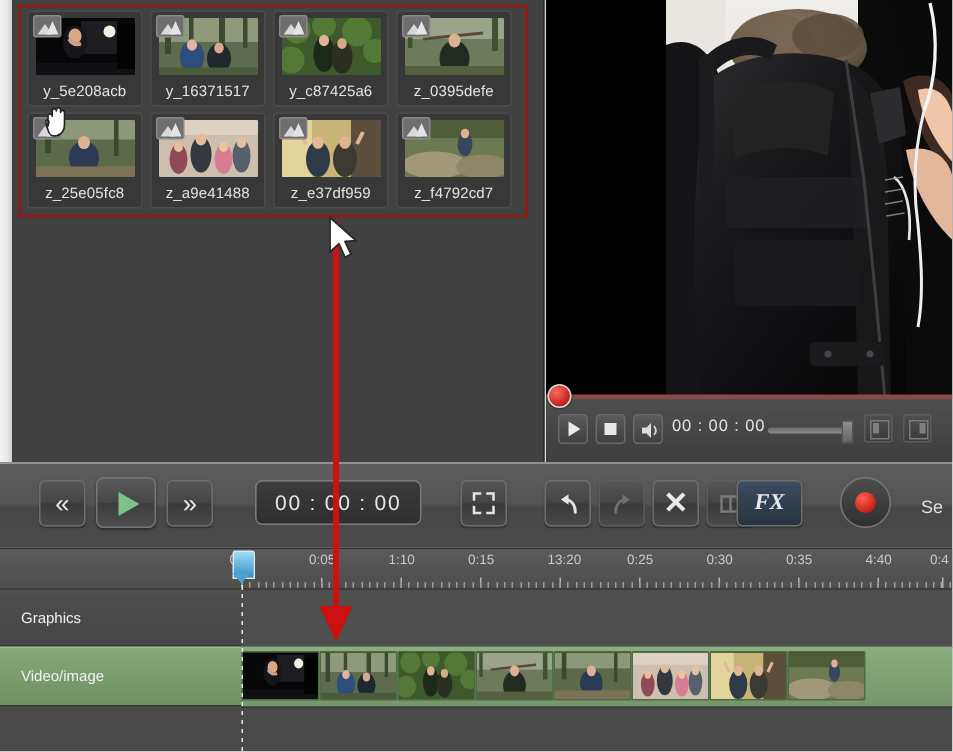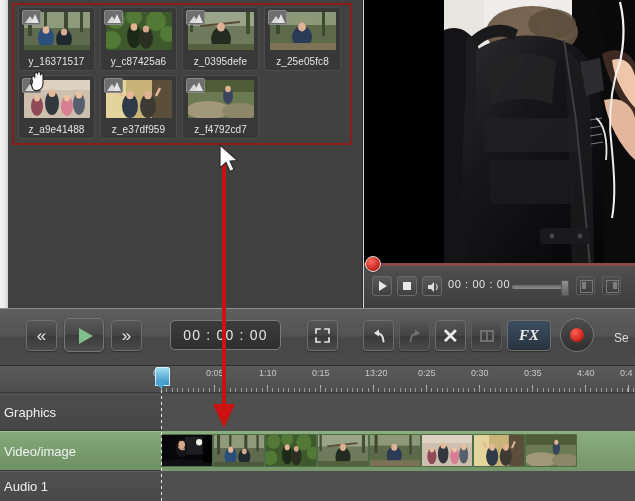--- a/index.html
+++ b/index.html
@@ -321,23 +321,23 @@
   }
   .track {
     position: absolute; left: 0; width: 635px;
     box-sizing: border-box;
   }
   .track-head {
     position: absolute; left: 0; top: 0;
     width: 161px; height: 100%;
     box-sizing: border-box;
     display: flex; align-items: center;
-    padding-left: 4px;
+    padding-left: 14px;
     color: #f0f0f0;
-    font-size: 13px;
+    font-size: 10px;
     font-family: "Liberation Sans", sans-serif;
     cursor: pointer;
   }
   .track-body {
     position: absolute; left: 161px; top: 0;
     width: 474px; height: 100%;
   }
   .track.graphics { top: 28px; height: 37px; }
   .track.graphics .track-head { background: linear-gradient(to bottom,#4d4d4d,#464646); border-bottom: 1px solid #3a3a3a; border-top: 1px solid #575757; }
   .track.graphics .track-body { background: #4f4f4f; border-bottom: 1px solid #3a3a3a; }
@@ -380,20 +380,34 @@
 </head>
 <body>
 
 <div id="app">
 
   <div class="edge-strip"></div>
 
   <div class="media-panel">
     <div class="media-selection"></div>
     <div class="thumb-grid" id="thumb-grid">
+        <div class="thumb">
+          <div class="pic"><svg viewBox="0 0 66 38" preserveAspectRatio="none" width="100%" height="100%">
+              <rect width="66" height="38" fill="#07070a"></rect>
+              <rect x="30" y="2" width="24" height="22" fill="#1d1d22"></rect>
+              <circle cx="49" cy="9" r="4" fill="#f2f0e6"></circle>
+              <ellipse cx="26" cy="16" rx="8" ry="11" fill="#15151a"></ellipse>
+              <ellipse cx="26" cy="12" rx="4.4" ry="5" fill="#d9a887"></ellipse>
+              <path d="M22,14 q3,5 8,3" stroke="#caa084" stroke-width="2.4" fill="none"></path>
+              <rect x="0" y="30" width="66" height="8" fill="#101014"></rect>
+              <rect x="54" y="4" width="12" height="30" fill="#020203"></rect>
+            </svg></div>
+          <div class="badge"></div>
+          <div class="label">y_5e208acb</div>
+        </div>
         <div class="thumb">
           <div class="pic"><svg viewBox="0 0 66 38" preserveAspectRatio="none" width="100%" height="100%">
               <rect width="66" height="38" fill="#5f6b4f"></rect>
               <rect width="66" height="16" fill="#8e9a7a"></rect>
               <g fill="#3d4a31">
                 <rect x="4" y="0" width="4" height="24"></rect>
                 <rect x="20" y="0" width="3" height="22"></rect>
                 <rect x="40" y="0" width="4" height="26"></rect>
                 <rect x="56" y="0" width="3" height="20"></rect>
               </g>
@@ -641,21 +655,21 @@
   <div class="tbtn disabled" style="left:471px;top:320px;width:31px;height:31px">
     <svg width="18" height="18" viewBox="0 0 18 18">
       <line x1="3" y1="3" x2="3" y2="15" stroke="#7a7a7a" stroke-width="1.6"></line>
       <line x1="15" y1="3" x2="15" y2="15" stroke="#7a7a7a" stroke-width="1.6"></line>
       <line x1="3" y1="4" x2="15" y2="4" stroke="#7a7a7a" stroke-width="1.6"></line>
       <line x1="3" y1="14" x2="15" y2="14" stroke="#7a7a7a" stroke-width="1.6"></line>
       <line x1="9" y1="4" x2="9" y2="14" stroke="#7a7a7a" stroke-width="1.6"></line>
     </svg>
   </div>
 
-  <div class="tbtn" style="left:507px;top:320px;width:44px;height:31px;background:linear-gradient(to bottom,#3b4d60,#28333f)">
+  <div class="tbtn" style="left:491px;top:320px;width:44px;height:31px;background:linear-gradient(to bottom,#3b4d60,#28333f)">
     <span class="fx">FX</span>
   </div>
 
   <div class="rec-big">
     <div class="dot"></div>
   </div>
 
   <div class="se-text">Se</div>
 
   <div class="timeline">
@@ -892,26 +906,20 @@
                 <rect width="66" height="12" fill="#4e5c38"></rect>
                 <ellipse cx="20" cy="30" rx="22" ry="9" fill="#a09878"></ellipse>
                 <ellipse cx="52" cy="31" rx="18" ry="8" fill="#8d8668"></ellipse>
                 <ellipse cx="40" cy="16" rx="5" ry="8" fill="#39455c"></ellipse>
                 <ellipse cx="40" cy="9" rx="2.8" ry="3.2" fill="#dfb193"></ellipse>
               </svg></div>
           </div>
         </div>
     </div>
 
-    <div class="track audio">
-      <div class="track-head">
-        <span>Audio 1</span>
-      </div>
-      <div class="track-body"></div>
-    </div>
   </div>
 
   <svg class="red-arrow">
     <line x1="224" y1="148" x2="224" y2="412" stroke="#cc1111" stroke-width="4"></line>
     <path d="M224,428 L213,404 L235,404 Z" fill="#cc1111"></path>
   </svg>
 
   <svg class="cursor-arrow" style="left:218px;top:144px" width="22" height="32" viewBox="0 0 22 32">
     <path d="M2,1 L2,24 L8,18.5 L12,27.5 L16,25.5 L12,17 L19.5,16.5 Z" fill="#ffffff" stroke="#2b2b2b" stroke-width="1.2" stroke-linejoin="round"></path>
   </svg>

